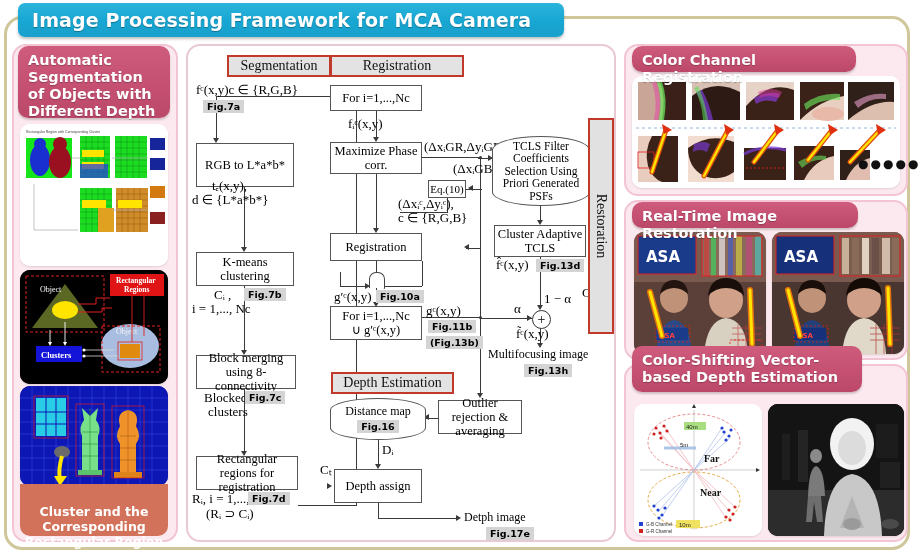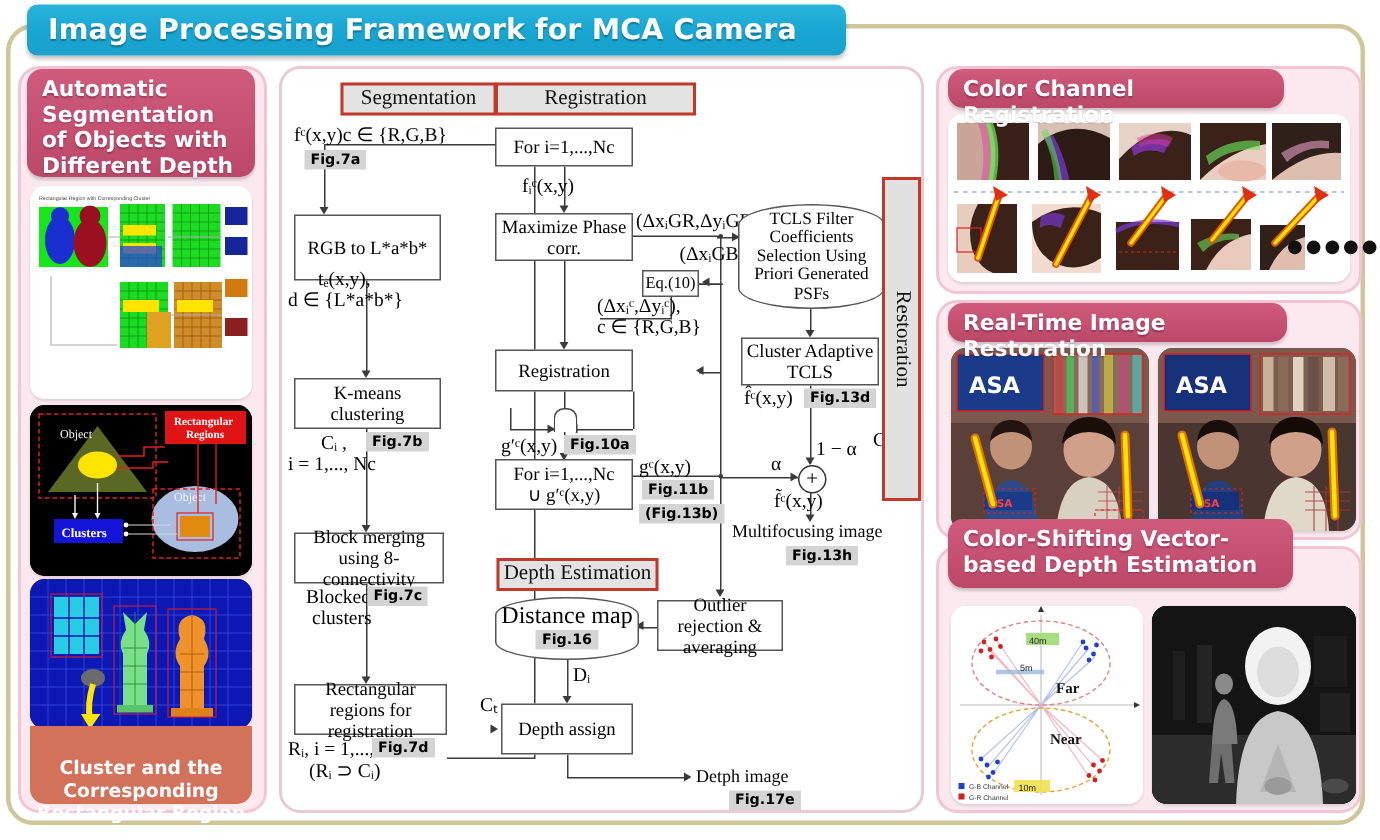--- a/index.html
+++ b/index.html
@@ -280,21 +280,21 @@
     <path d="M42 70 Q38 84 40 93" stroke="#ffe400" stroke-width="4" fill="none"></path>
     <polygon points="34,90 47,90 40,100" fill="#ffe400"></polygon>
   </svg>
 </div>
 <div id="left-caption">Cluster and the Corresponding Rectangular Region</div>
 
 <div id="flow-panel"></div>
 
 <div class="sect-title" style="left:203px;top:55px;width:104px;height:22px;margin-left:24px;">Segmentation</div>
 <div class="sect-title" style="left:330px;top:55px;width:134px;height:22px;">Registration</div>
-<div class="sect-title" style="left:331px;top:372px;width:108px;height:22px;">Depth Estimation</div>
+<div class="sect-title" style="left:331px;top:372px;width:123px;height:22px;">Depth Estimation</div>
 <div id="restor-bar">
     <span>Restoration</span>
   </div>
 
 <div class="lbl" style="left:196px;top:84px;">fᶜ(x,y)c ∈ {R,G,B}</div>
 <div class="fig" style="left:203px;top:100px;">Fig.7a</div>
 
 <div class="ln lnv" style="left:216px;top:96px;height:44px;"></div>
 <div class="arw arw-d" style="left:213px;top:138px;"></div>
 <div class="pbox" style="left:196px;top:143px;width:98px;height:44px;">RGB to L*a*b*</div>
@@ -410,21 +410,21 @@
 <div class="arw arw-d" style="left:537px;top:343px;"></div>
 <div class="lbl" style="left:516px;top:328px;">f̃ᶜ(x,y)</div>
 <div class="lbl" style="left:488px;top:348px;font-size:12px;">Multifocusing image</div>
 <div class="fig" style="left:524px;top:364px;">Fig.13h</div>
 
 <div class="ln lnv" style="left:480px;top:317px;height:78px;"></div>
 <div class="arw arw-d" style="left:477px;top:393px;"></div>
 <div class="pbox" style="left:438px;top:400px;width:84px;height:34px;">Outlier rejection &amp; averaging</div>
 
 <div class="cyl" style="left:330px;top:398px;width:96px;height:42px;flex-direction:column;border-radius:50%/12px;">
-  <span style="font-size:16px;">Distance map</span>
+  <span style="font-size:12px;">Distance map</span>
   <span class="fig" style="position:static;margin-top:2px;">Fig.16</span>
 </div>
 <div class="ln lnh" style="left:426px;top:418px;width:12px;"></div>
 <div class="arw arw-l" style="left:424px;top:414px;"></div>
 
 <div class="ln lnv" style="left:378px;top:440px;height:26px;"></div>
 <div class="arw arw-d" style="left:375px;top:464px;"></div>
 <div class="lbl" style="left:382px;top:444px;">Dᵢ</div>
 
 <div class="pbox" style="left:334px;top:469px;width:88px;height:34px;">Depth assign</div>

